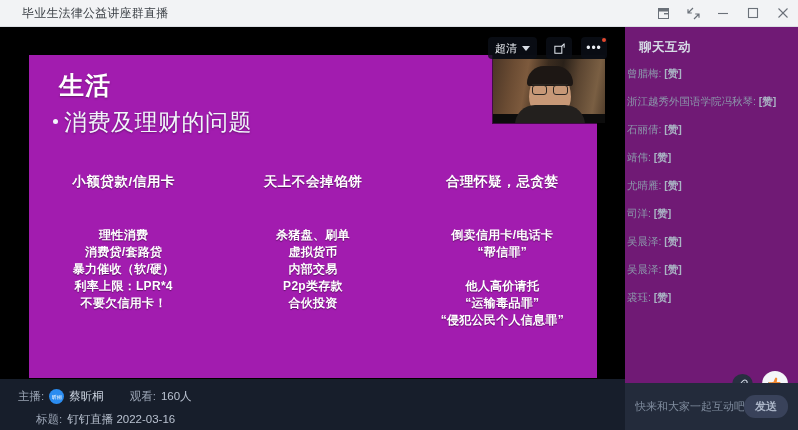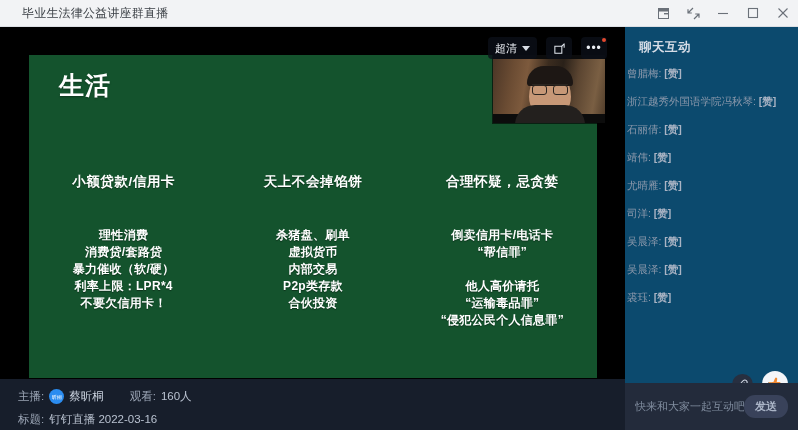--- a/index.html
+++ b/index.html
@@ -62,21 +62,21 @@
     width: 625px; height: 352px;
     background: #000000;
     overflow: hidden;
   }
   
   .slide {
     position: absolute;
     left: 29px; top: 28px;
     width: 568px; height: 323px;
     background: linear-gradient(160deg, #1d3c66 0%, #1a3câ 0%, #1b3a62 45%, #16314f 100%);
-    background-color: #14532d;
+    background-color: #a21caf;
     overflow: hidden;
   }
   .slide-title {
     position: absolute;
     left: 30px; top: 14px;
     color: #ffffff;
     font-size: 25px;
     font-weight: bold;
     letter-spacing: 1px;
     text-shadow: 0 1px 2px rgba(0,0,0,.35);
@@ -234,21 +234,21 @@
     box-sizing: border-box;
     padding: 9px 0 0 18px;
   }
   .info-row {
     display: flex;
     align-items: center;
     color: #b9c2d0;
     font-size: 11.5px;
     height: 17px;
   }
-  .info-row.second { margin-top: 6px; }
+  .info-row.second { margin-top: 6px; margin-left: 18px; }
   .info-label { color: #9aa4b4; }
   .avatar {
     width: 15px; height: 15px;
     border-radius: 50%;
     background: #2b8cf0;
     color: #ffffff;
     font-size: 5px;
     display: flex;
     align-items: center;
     justify-content: center;
@@ -257,21 +257,21 @@
     white-space: nowrap;
   }
   .info-host { color: #ccd4e0; }
   .info-gap { width: 26px; }
 
   
   .chat {
     position: absolute;
     left: 625px; top: 27px;
     width: 173px; height: 403px;
-    background: #0c4a6e;
+    background: #701a75;
     box-sizing: border-box;
   }
   .chat-header {
     position: absolute;
     left: 14px; top: 12px;
     color: #d6dcE6;
     color: #d6dce6;
     font-size: 12.5px;
     font-weight: bold;
     letter-spacing: 0.5px;
@@ -403,20 +403,24 @@
       </svg>
     </div>
   </div>
 
   <div class="stage">
 
     <div class="stage-video">
 
       <div class="slide">
         <div class="slide-title">生活</div>
+        <div class="slide-bullet">
+          <span class="dot"></span>
+          <span>消费及理财的问题</span>
+        </div>
 
         <div class="slide-cols">
 
           <div class="slide-col">
             <div class="col-head">小额贷款/信用卡</div>
             <div class="col-body">
               <span class="ln">理性消费</span>
               <span class="ln">消费贷/套路贷</span>
               <span class="ln">暴力催收（软/硬）</span>
               <span class="ln">利率上限：LPR*4</span>

